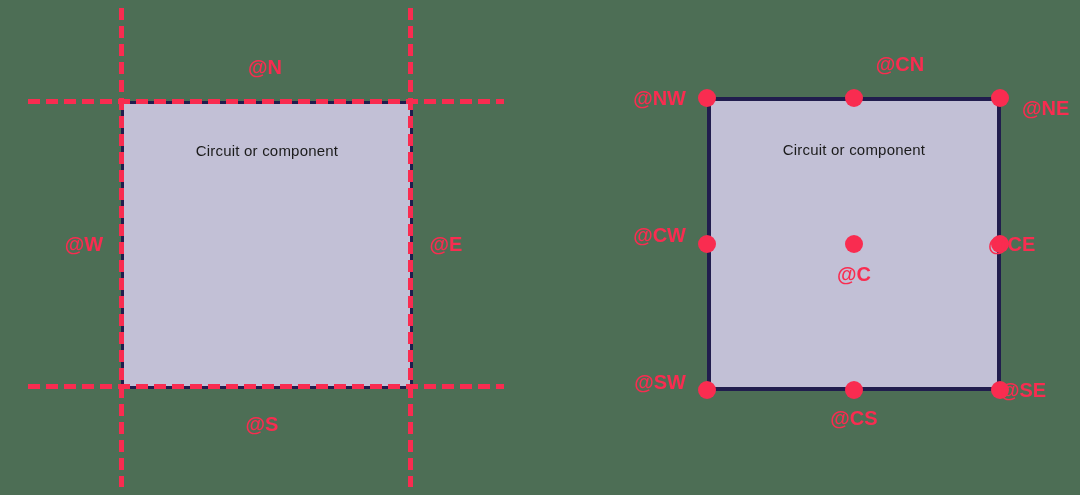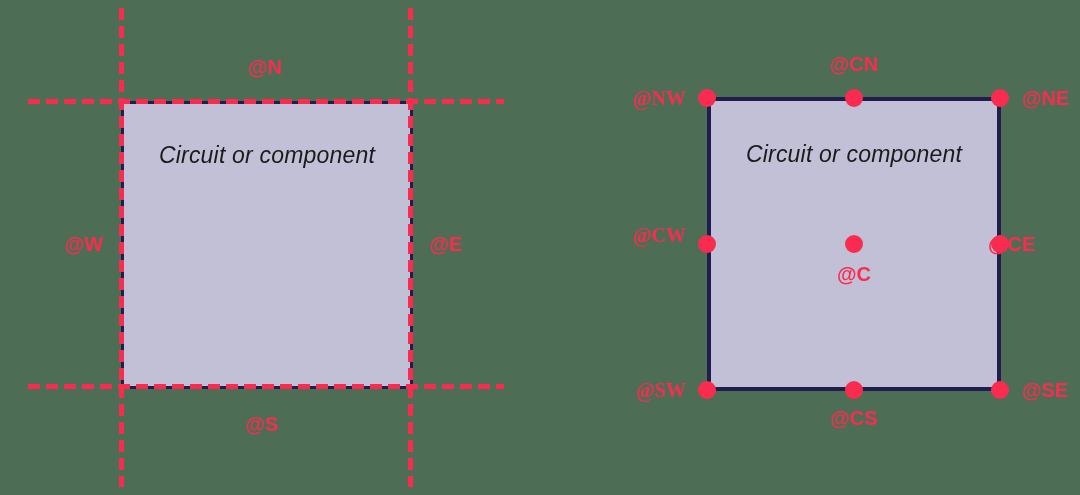--- a/index.html
+++ b/index.html
@@ -27,24 +27,23 @@
   .box-right {
     left: 707px; top: 97px; width: 294px; height: 294px;
     border: 4px solid var(--box-border, #211d4e);
   }
 
   .box-label {
     position: absolute;
     left: 50%;
     transform: translateX(-50%);
     white-space: nowrap;
-    font-size: 23px;
+    font-size: 15px;
     color: var(--box-text, #1b1b1b);
     letter-spacing: 0.2px;
-    font-style: italic;
   }
   .box-left .box-label { top: 38px; }
   .box-right .box-label { top: 40px; }
 
   .dash { position: absolute; }
   .dash.h {
     height: 5px;
     background: repeating-linear-gradient(90deg,
       var(--accent-red, #f92c50) 0 12px, transparent 12px 18px);
   }
@@ -55,21 +54,21 @@
   }
 
   .anchor-label {
     position: absolute;
     white-space: nowrap;
     font-size: 20px;
     font-weight: 700;
     color: var(--accent-red, #f92c50);
   }
   .center-at { transform: translate(-50%, -50%); }
-  .right-at  { transform: translate(-100%, -50%); font-family: Liberation Serif, serif; }
+  .right-at  { transform: translate(-100%, -50%); }
   .left-at   { transform: translate(0, -50%); }
 
   .dot {
     position: absolute;
     width: 18px; height: 18px;
     border-radius: 50%;
     background: var(--accent-red, #f92c50);
     transform: translate(-50%, -50%);
   }
 </style>
@@ -103,23 +102,23 @@
     <span class="dot" style="left:854px;  top:98px"></span>
     <span class="dot" style="left:1000px; top:98px"></span>
     <span class="dot" style="left:707px;  top:244px"></span>
     <span class="dot" style="left:854px;  top:244px"></span>
     <span class="dot" style="left:1000px; top:244px"></span>
     <span class="dot" style="left:707px;  top:390px"></span>
     <span class="dot" style="left:854px;  top:390px"></span>
     <span class="dot" style="left:1000px; top:390px"></span>
 
     <span class="anchor-label right-at" style="left:686px;  top:98px">@NW</span>
-    <span class="anchor-label center-at" style="left:854px; top:64px">@CN</span>
-    <span class="anchor-label left-at" style="left:1022px; top:98px">@NE</span>
+    <span class="anchor-label center-at" style="left:900px; top:64px">@CN</span>
+    <span class="anchor-label left-at" style="left:1022px; top:108px">@NE</span>
     <span class="anchor-label right-at" style="left:686px;  top:235px">@CW</span>
     <span class="anchor-label center-at" style="left:854px; top:274px">@C</span>
     <span class="anchor-label left-at" style="left:988px; top:244px">@CE</span>
-    <span class="anchor-label right-at" style="left:686px;  top:390px">@SW</span>
+    <span class="anchor-label right-at" style="left:686px;  top:382px">@SW</span>
     <span class="anchor-label center-at" style="left:854px; top:418px">@CS</span>
-    <span class="anchor-label left-at" style="left:1022px; top:390px">@SE</span>
+    <span class="anchor-label left-at" style="left:1000px; top:390px">@SE</span>
   </section>
 
 </div>
 
 </body></html>

